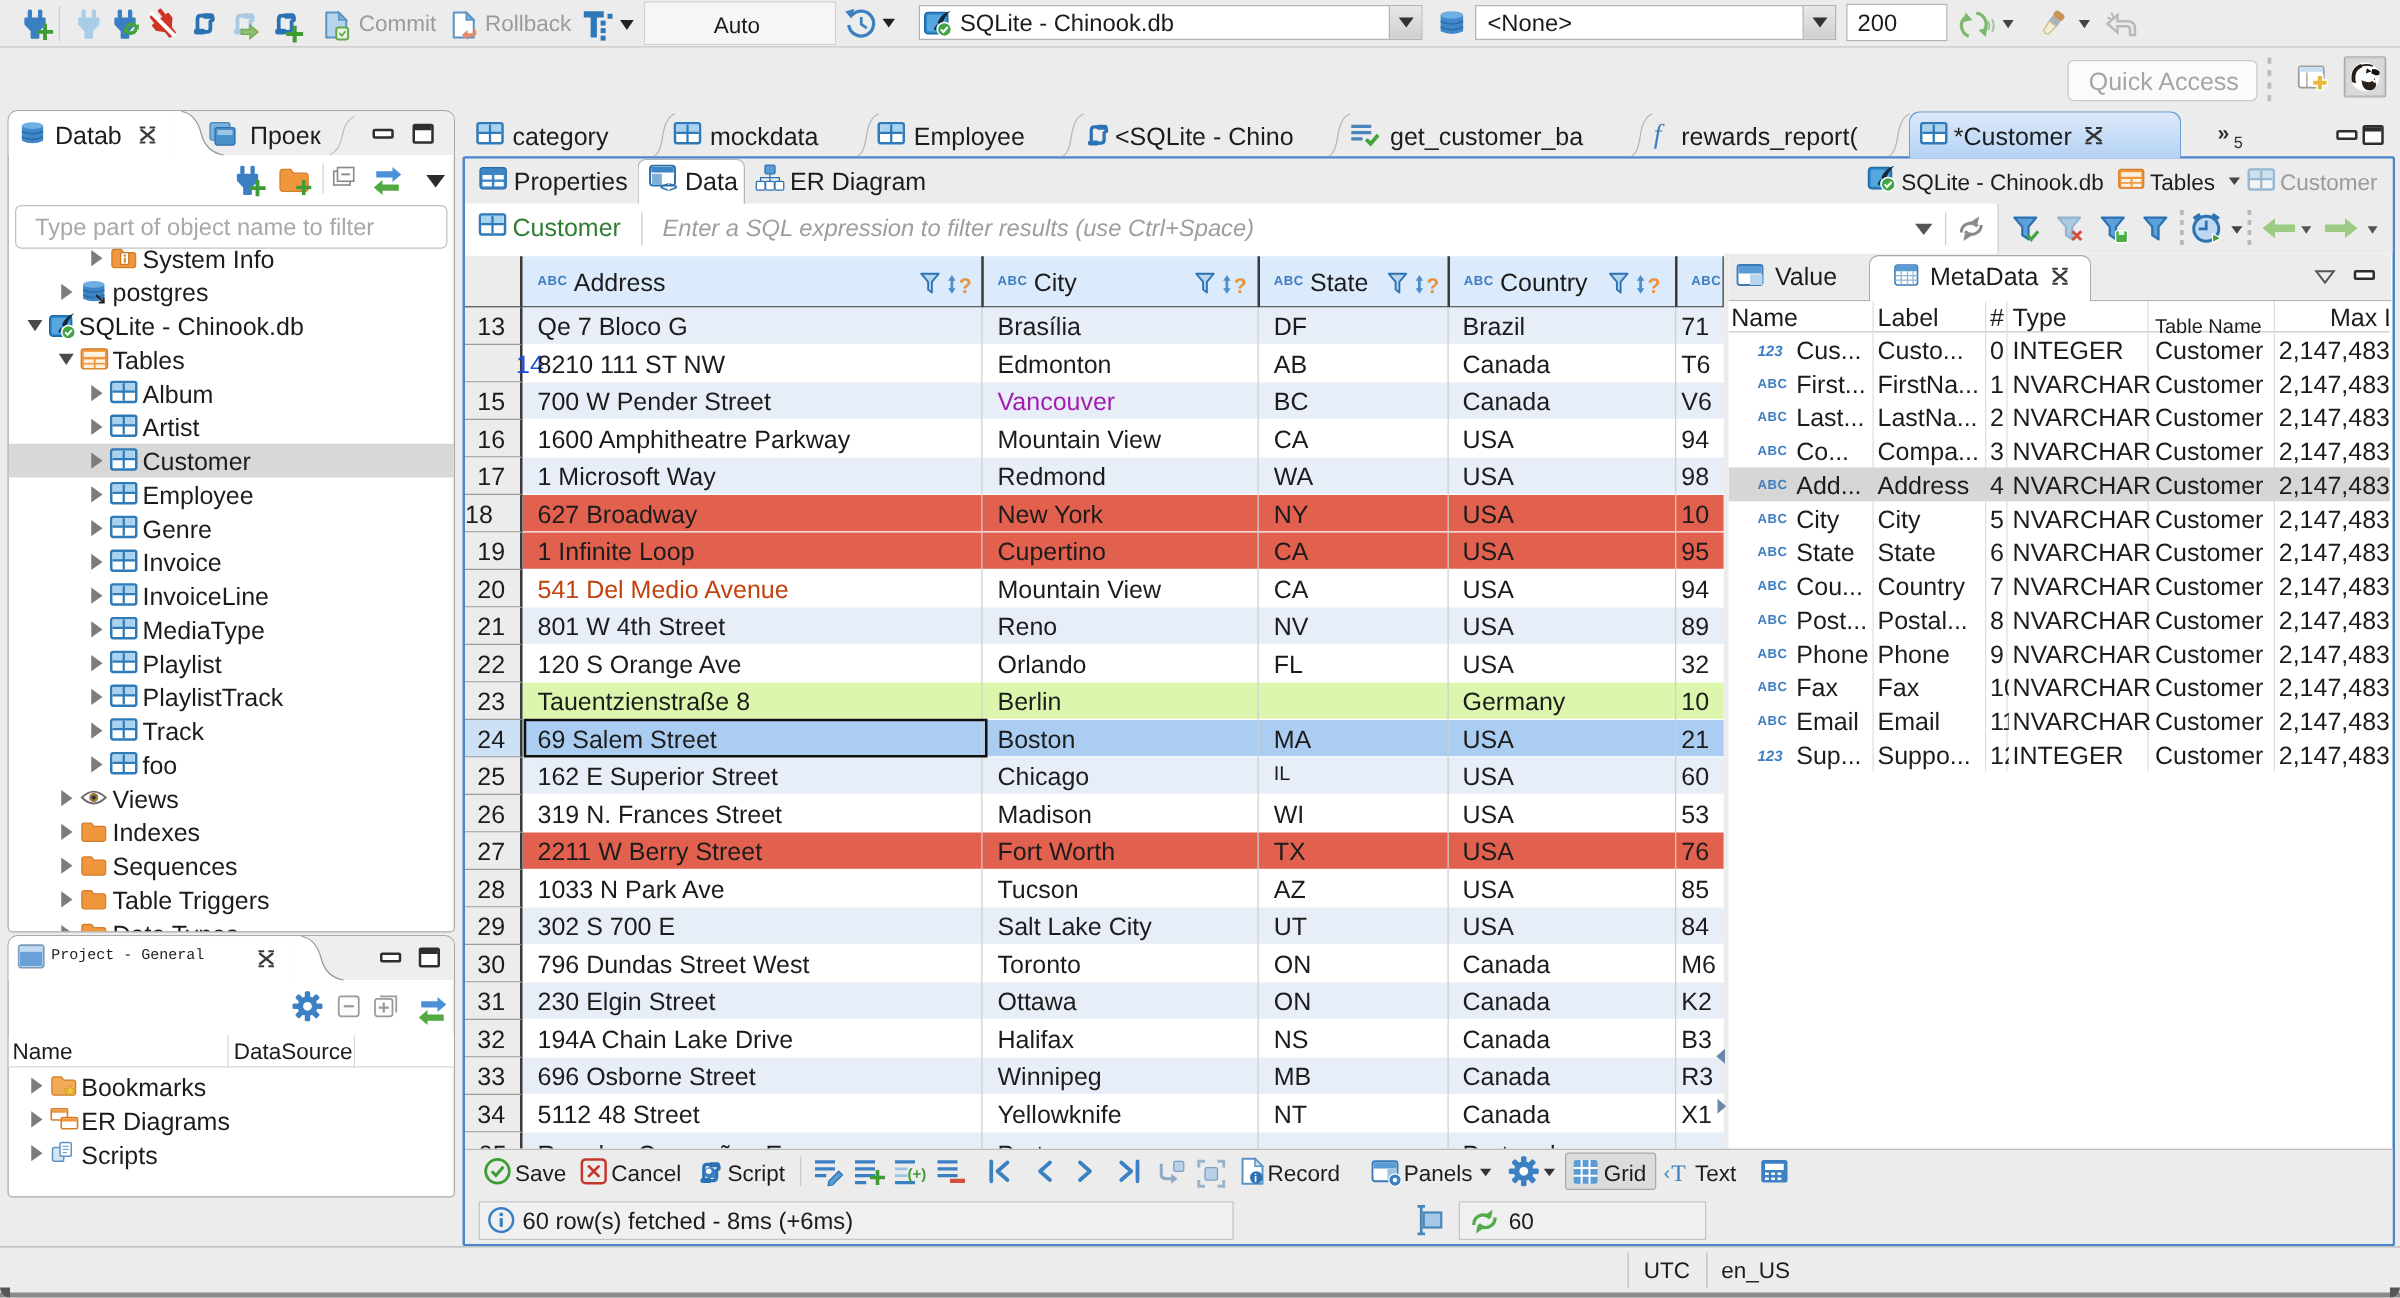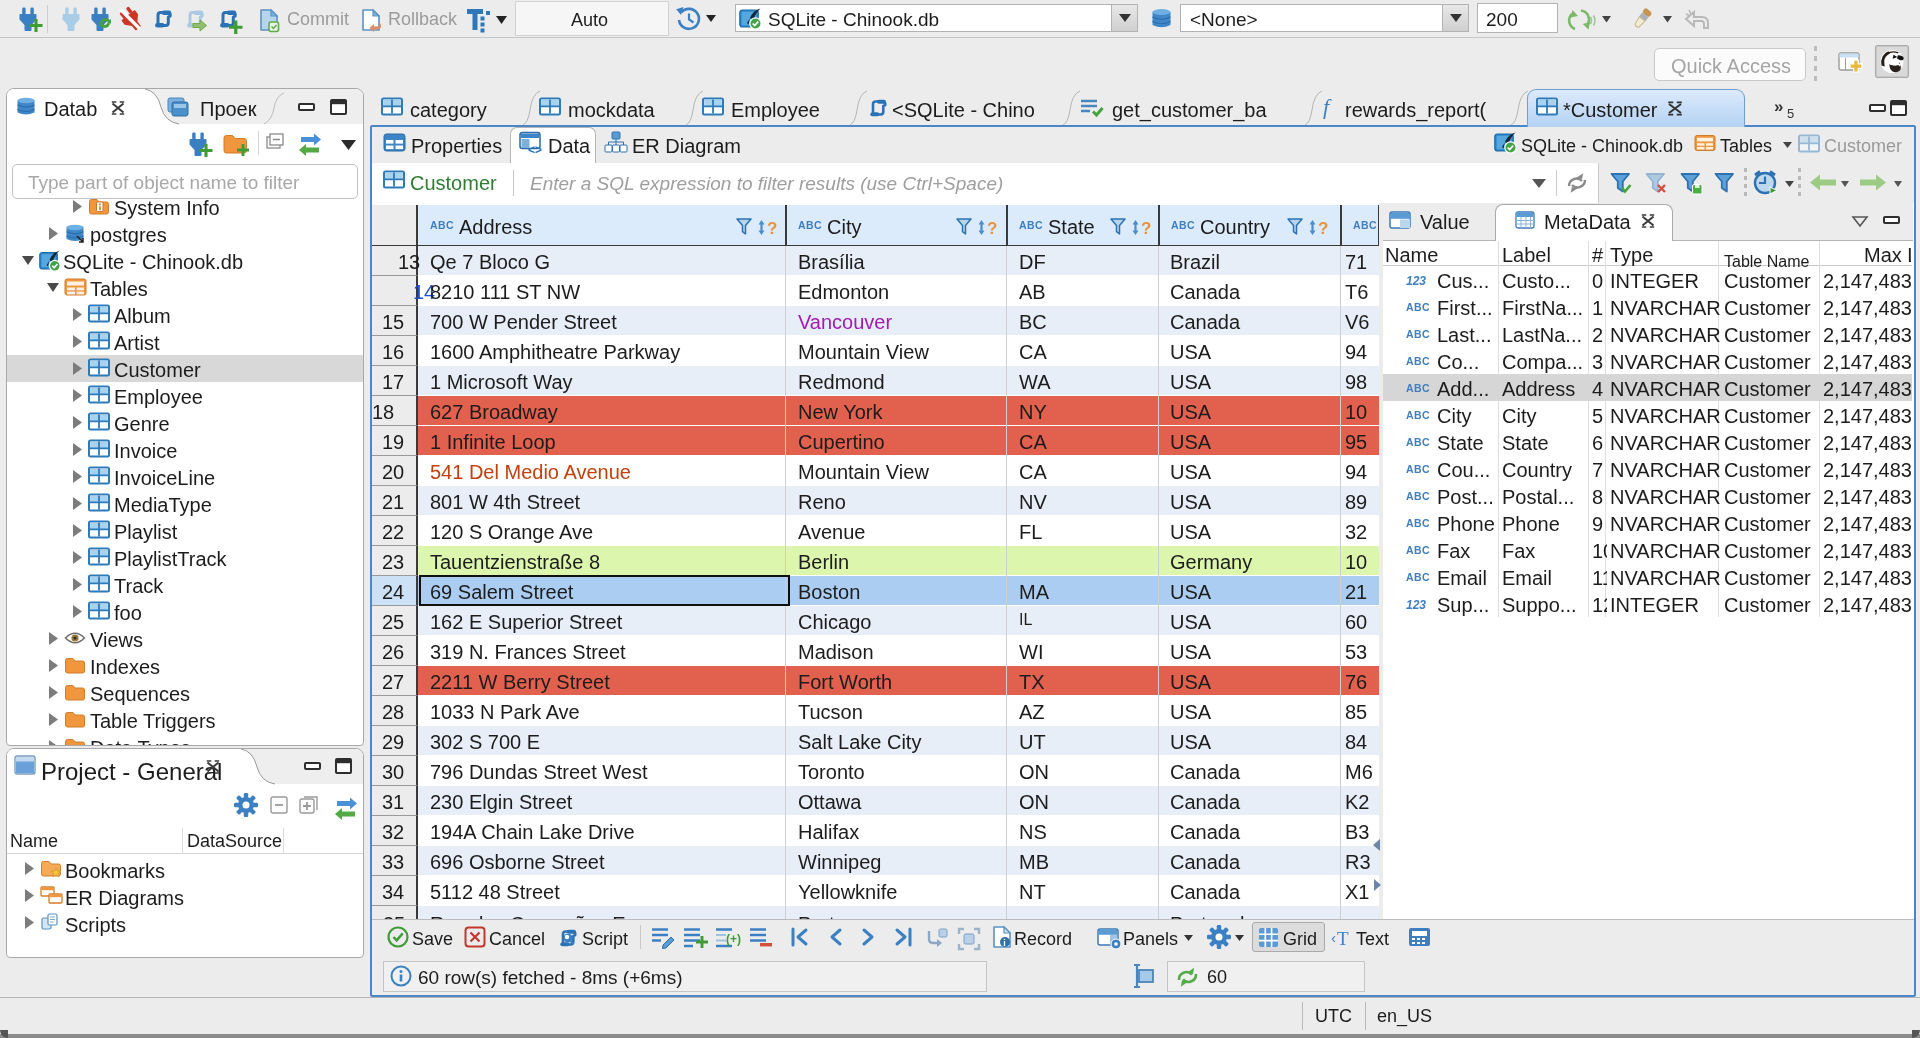--- a/index.html
+++ b/index.html
@@ -480,21 +480,21 @@
 <div class="ab" style="left:7px;top:749px;width:226px;height:35px;background:#fff;border-radius:7px 0 0 0"></div>
 <svg style="left:233px;top:749px" width="60" height="35" viewBox="0 0 60 35">
     <path d="M0 0 L8 0 Q20 2 24 18 Q28 33 42 35 L0 35 Z" fill="#fff"></path>
     <path d="M8 0 Q20 2 24 18 Q28 33 42 35" stroke="#9a9a9a" fill="none"></path>
   </svg>
 <svg style="left:14px;top:755px;" width="24" height="22" viewBox="0 0 24 22">
     <rect x="1" y="1" width="20" height="18" rx="2" fill="#fff" stroke="#7a9cc0" stroke-width="1.4"></rect>
     <rect x="2" y="2" width="18" height="16" fill="#6aa1d8"></rect>
     <rect x="2" y="2" width="18" height="4.5" fill="#c3d9ef"></rect>
   </svg>
-<div class="tx" style="left:41px;top:757px;font-size:24px;color:#1c1c1c;">Project - General</div>
+<div class="tx" style="left:41px;top:757px;font-size:12px;color:#1c1c1c;font-family:Liberation Mono, monospace;">Project - General</div>
 <svg style="left:205px;top:759px;" width="16" height="16" viewBox="0 0 16 16">
     <path d="M2.5 3.5 L13.5 12.5 M13.5 3.5 L2.5 12.5" stroke="#3a3a3a" stroke-width="2" fill="none"></path>
     <path d="M1.8 2 h4.5 M9.7 2 h4.5 M1.8 14 h4.5 M9.7 14 h4.5" stroke="#3a3a3a" stroke-width="1.6"></path>
   </svg>
 <svg style="left:303px;top:758px;" width="22" height="18" viewBox="0 0 22 18">
     <rect x="2" y="5" width="15" height="6" rx="1" fill="#fdfdfd" stroke="#2e2e2e" stroke-width="2"></rect>
   </svg>
 <svg style="left:334px;top:758px;" width="22" height="18" viewBox="0 0 22 18">
     <rect x="2" y="1" width="15" height="14" rx="1" fill="#fdfdfd" stroke="#2e2e2e" stroke-width="2"></rect>
     <rect x="2.8" y="1.8" width="13.4" height="3.4" fill="#2e2e2e"></rect>
@@ -802,21 +802,21 @@
     <path d="M22.5 7.5 l3 -4.5 3 4.5 h-1.9 v6 h1.9 l-3 4.5 -3 -4.5 h1.9 v-6 z" fill="#4b8ec9"></path>
     <text x="31" y="17" font-size="17" font-weight="bold" fill="#e8923c" font-family="Liberation Sans">?</text>
   </svg>
 <svg style="left:1287px;top:217px;" width="42" height="20" viewBox="0 0 42 20">
     <path d="M1 2 h14 l-5.5 6.5 v8.5 l-3 -2.3 v-6.2 z" fill="#b7d6ee" stroke="#2c72b2" stroke-width="1.5" stroke-linejoin="round"></path>
     <path d="M22.5 7.5 l3 -4.5 3 4.5 h-1.9 v6 h1.9 l-3 4.5 -3 -4.5 h1.9 v-6 z" fill="#4b8ec9"></path>
     <text x="31" y="17" font-size="17" font-weight="bold" fill="#e8923c" font-family="Liberation Sans">?</text>
   </svg>
 <div class="ab" style="left:418px;top:246px;width:961px;height:29px;background:#e7eef7"></div>
 <div class="ab" style="left:372px;top:246px;width:46px;height:30px;background:#ececec;border-right:2px solid #3a3a3a;border-bottom:1px solid #9a9a9a"></div>
-<div class="tx" style="left:372px;top:250px;font-size:20px;color:#1c1c1c;padding-left:16px;"><span style="display:inline-block;width:42px;text-align:center">13</span></div>
+<div class="tx" style="left:372px;top:250px;font-size:20px;color:#1c1c1c;"><span style="display:inline-block;width:42px;text-align:center">13</span></div>
 <div class="tx" style="left:430px;top:250px;font-size:20px;color:#1c1c1c;">Qe 7 Bloco G</div>
 <div class="tx" style="left:798px;top:250px;font-size:20px;color:#1c1c1c;">Brasília</div>
 <div class="tx" style="left:1019px;top:250px;font-size:20px;color:#1c1c1c;">DF</div>
 <div class="tx" style="left:1170px;top:250px;font-size:20px;color:#1c1c1c;">Brazil</div>
 <div class="tx" style="left:1345px;top:250px;font-size:20px;color:#1c1c1c;">71</div>
 <div class="ab" style="left:418px;top:276px;width:961px;height:29px;background:#ffffff"></div>
 <div class="ab" style="left:372px;top:276px;width:46px;height:30px;background:#ececec;border-right:2px solid #3a3a3a;border-bottom:1px solid #9a9a9a"></div>
 <div class="tx" style="left:372px;top:280px;font-size:20px;color:#1d4ed8;margin-left:31px;"><span style="display:inline-block;width:42px;text-align:center">14</span></div>
 <div class="tx" style="left:430px;top:280px;font-size:20px;color:#1c1c1c;">8210 111 ST NW</div>
 <div class="tx" style="left:798px;top:280px;font-size:20px;color:#1c1c1c;">Edmonton</div>
@@ -876,21 +876,21 @@
 <div class="tx" style="left:372px;top:490px;font-size:20px;color:#1c1c1c;"><span style="display:inline-block;width:42px;text-align:center">21</span></div>
 <div class="tx" style="left:430px;top:490px;font-size:20px;color:#1c1c1c;">801 W 4th Street</div>
 <div class="tx" style="left:798px;top:490px;font-size:20px;color:#1c1c1c;">Reno</div>
 <div class="tx" style="left:1019px;top:490px;font-size:20px;color:#1c1c1c;">NV</div>
 <div class="tx" style="left:1170px;top:490px;font-size:20px;color:#1c1c1c;">USA</div>
 <div class="tx" style="left:1345px;top:490px;font-size:20px;color:#1c1c1c;">89</div>
 <div class="ab" style="left:418px;top:516px;width:961px;height:29px;background:#ffffff"></div>
 <div class="ab" style="left:372px;top:516px;width:46px;height:30px;background:#ececec;border-right:2px solid #3a3a3a;border-bottom:1px solid #9a9a9a"></div>
 <div class="tx" style="left:372px;top:520px;font-size:20px;color:#1c1c1c;"><span style="display:inline-block;width:42px;text-align:center">22</span></div>
 <div class="tx" style="left:430px;top:520px;font-size:20px;color:#1c1c1c;">120 S Orange Ave</div>
-<div class="tx" style="left:798px;top:520px;font-size:20px;color:#1c1c1c;">Avenue</div>
+<div class="tx" style="left:798px;top:520px;font-size:20px;color:#1c1c1c;">Orlando</div>
 <div class="tx" style="left:1019px;top:520px;font-size:20px;color:#1c1c1c;">FL</div>
 <div class="tx" style="left:1170px;top:520px;font-size:20px;color:#1c1c1c;">USA</div>
 <div class="tx" style="left:1345px;top:520px;font-size:20px;color:#1c1c1c;">32</div>
 <div class="ab" style="left:418px;top:546px;width:961px;height:29px;background:#ddf6ad"></div>
 <div class="ab" style="left:372px;top:546px;width:46px;height:30px;background:#ececec;border-right:2px solid #3a3a3a;border-bottom:1px solid #9a9a9a"></div>
 <div class="tx" style="left:372px;top:550px;font-size:20px;color:#1c1c1c;"><span style="display:inline-block;width:42px;text-align:center">23</span></div>
 <div class="tx" style="left:430px;top:550px;font-size:20px;color:#1c1c1c;">Tauentzienstraße 8</div>
 <div class="tx" style="left:798px;top:550px;font-size:20px;color:#1c1c1c;">Berlin</div>
 <div class="tx" style="left:1170px;top:550px;font-size:20px;color:#1c1c1c;">Germany</div>
 <div class="tx" style="left:1345px;top:550px;font-size:20px;color:#1c1c1c;">10</div>

